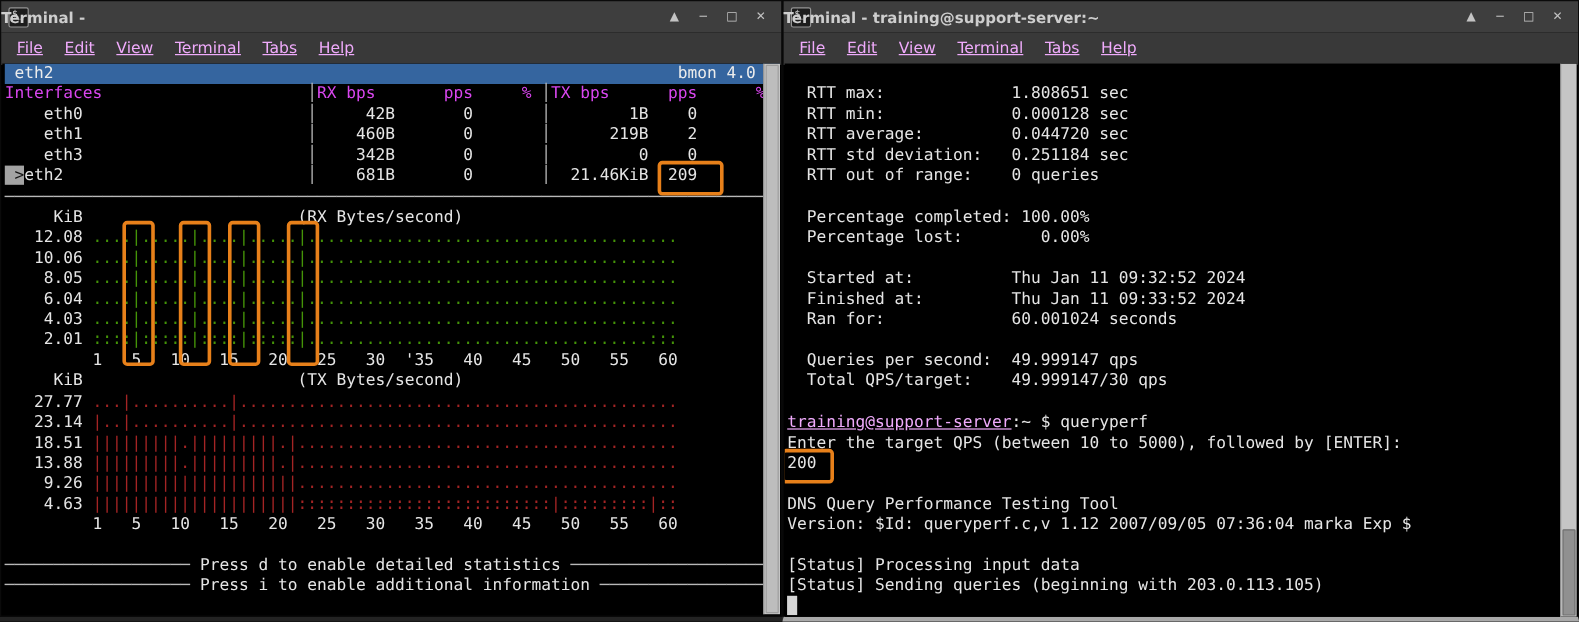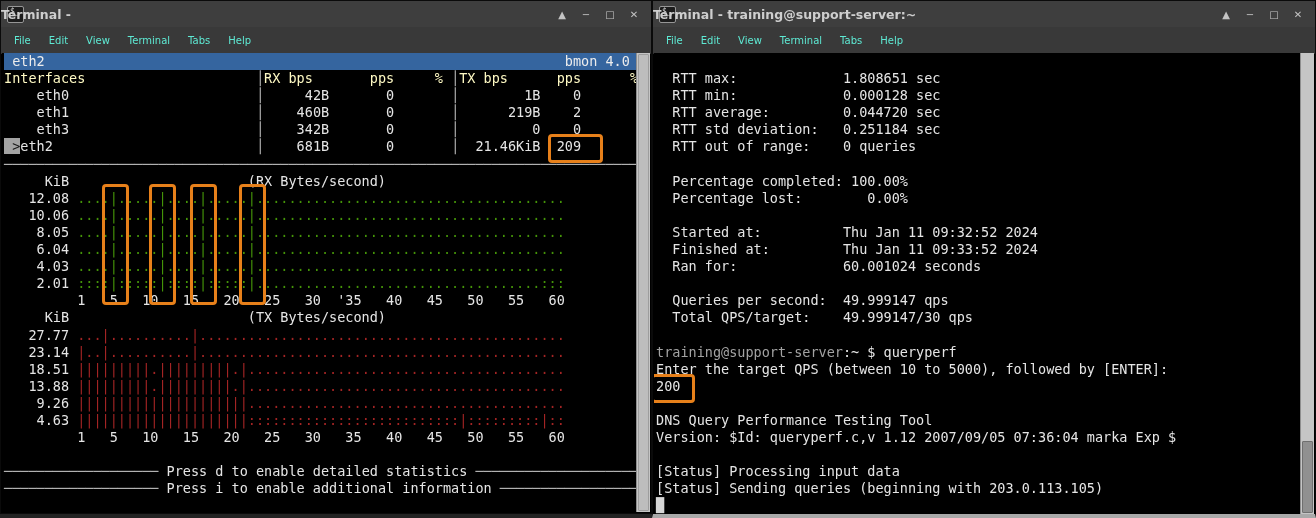--- a/index.html
+++ b/index.html
@@ -11,29 +11,29 @@
   .titlebar{height:26px;background:#3e3e3e;display:flex;align-items:center;position:relative;}
   .appicon{width:15px;height:15px;margin-left:6px;background:#1c1c1c;border:1px solid #969696;
            border-radius:2px;display:flex;align-items:flex-start;justify-content:flex-start;}
   .ai-t{color:#d8d8d8;font-size:8px;line-height:9px;padding-left:2px;font-family:"DejaVu Sans Mono",monospace;}
   .title{position:absolute;left:0;right:0;text-align:left;color:#cecece;font-weight:bold;
          font-size:12.5px;pointer-events:none;}
   .winbtns{margin-left:auto;display:flex;gap:10px;padding-right:10px;z-index:2;}
   .wb{color:#c4c4c4;font-size:10px;width:14px;text-align:center;cursor:default;}
   .menubar{height:26px;background:#393939;border-bottom:1px solid #2e2e2e;display:flex;
            align-items:center;padding-left:4px;}
-  .mi{color:#5eead4;font-size:10px;padding:0 9px;}
+  .mi{color:#f0abfc;font-size:13px;padding:0 9px;text-decoration:underline;}
   .content{position:absolute;top:52px;left:1px;right:1px;bottom:1px;background:#000;overflow:hidden;}
   #win-right .content{bottom:0;}
   .text{position:absolute;left:2px;top:0;font-family:"DejaVu Sans Mono",monospace;
         font-size:13.5px;}
   .tl{height:17.1px;line-height:17.1px;white-space:pre;}
   .tl.rowblue{background:#35659f;width:648px;}
-  .s-w{color:#e5e5e5;} .s-y{color:#fef9c3;} .s-g{color:#b9b9b9;}
-  .s-gr{color:#449408;} .s-r{color:#a32424;} .s-pg{color:#a3a3a3;}
+  .s-w{color:#e5e5e5;} .s-y{color:#d946ef;} .s-g{color:#b9b9b9;}
+  .s-gr{color:#449408;} .s-r{color:#a32424;} .s-pg{color:#f0abfc;text-decoration:underline;}
   .s-cur{color:#d6d6d6;} .s-csel{background:#a3a3a3;color:#141414;}
   .rowblue .s-w{color:#ececec;margin-top:32px;}
   .sb{position:absolute;top:0;right:0;width:13px;height:100%;background:#c5c5c5;
       border-left:1px solid #8e8e8e;}
   .sb-thumb{position:absolute;left:1px;right:1px;background:#909090;border:1px solid #6f6f6f;
             border-radius:1px;}
   .sb-thumb.full{top:1px;bottom:1px;background:#bdbdbd;border-color:#9d9d9d;}
   .hl{position:absolute;border:3px solid var(--orange,#e7801a);border-radius:4px;
       pointer-events:none;}
 </style>

